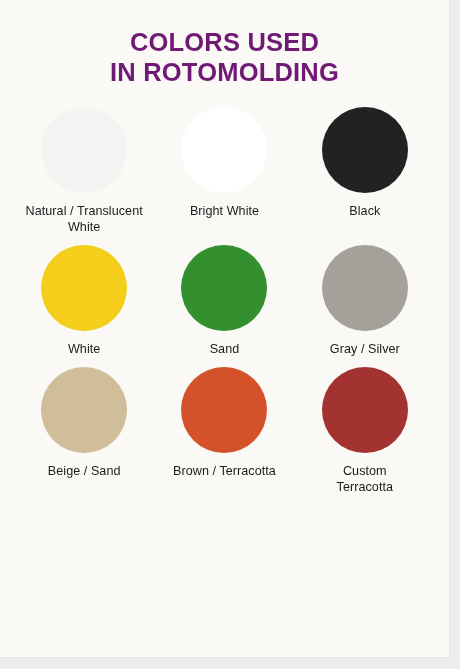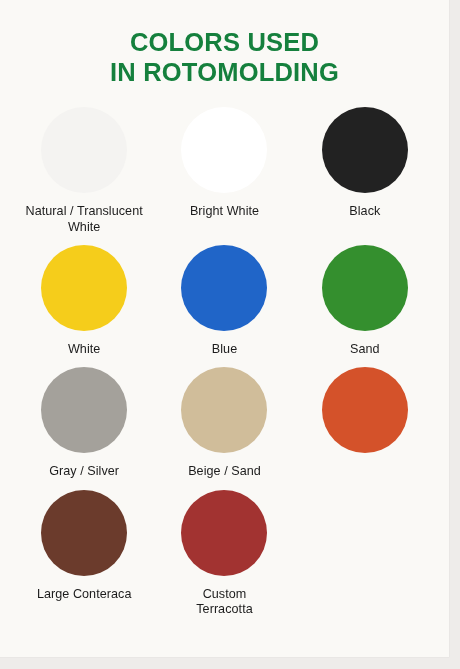--- a/index.html
+++ b/index.html
@@ -23,21 +23,21 @@
     box-shadow: 0 0 0 0.5px rgba(0,0,0,0.04);
   }
   #title {
     margin: 0;
     padding: 28px 20px 0 20px;
     text-align: center;
     font-size: 25.5px;
     line-height: 1.16;
     font-weight: bold;
     letter-spacing: 0.2px;
-    color: #15803d;
+    color: #701a75;
     text-transform: uppercase;
   }
   #title .line {
     display: block;
     white-space: nowrap;
   }
   #grid {
     margin: 14px 0 12px 0;
     padding: 0 14px;
     display: grid;
@@ -94,48 +94,41 @@
     <div class="cell">
       <div class="swatch" style="background: rgb(34, 34, 34);"></div>
       <div class="swatch-label">Black</div>
     </div>
 
     <div class="cell">
       <div class="swatch" style="background: rgb(245, 205, 27);"></div>
       <div class="swatch-label">White</div>
     </div>
 
-    <div class="cell">
-      <div class="swatch" style="background: rgb(32, 101, 200);"></div>
-      <div class="swatch-label">Blue</div>
-    </div>
 
     <div class="cell">
       <div class="swatch" style="background: rgb(52, 143, 46);"></div>
       <div class="swatch-label">Sand</div>
     </div>
 
     <div class="cell">
       <div class="swatch" style="background: rgb(164, 161, 155);"></div>
       <div class="swatch-label">Gray / Silver</div>
     </div>
 
     <div class="cell">
       <div class="swatch" style="background: rgb(208, 189, 154);"></div>
       <div class="swatch-label">Beige / Sand</div>
     </div>
 
     <div class="cell">
       <div class="swatch" style="background: rgb(212, 82, 42);"></div>
+      <div class="swatch-label">Brown / Terracotta</div>
     </div>
 
-    <div class="cell">
-      <div class="swatch" style="background: rgb(107, 59, 44);"></div>
-      <div class="swatch-label">Large Conteraca</div>
-    </div>
 
     <div class="cell">
       <div class="swatch" style="background: rgb(162, 51, 49);"></div>
       <div class="swatch-label">Custom
 Terracotta</div>
     </div>
 
 
   </div>
 </div>

